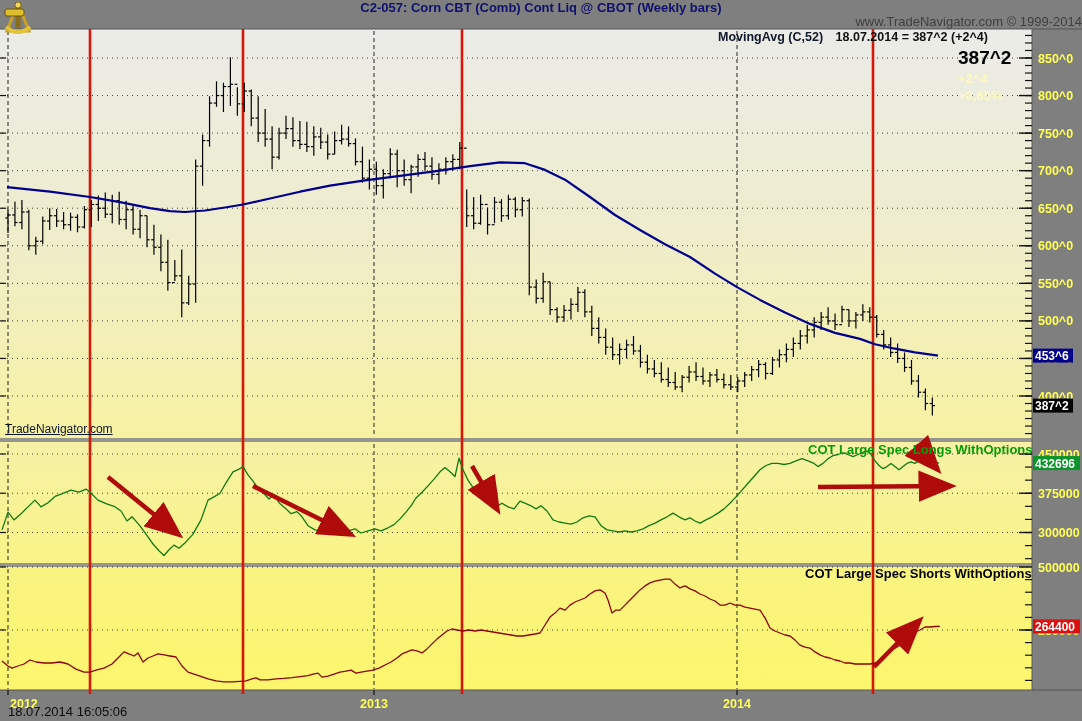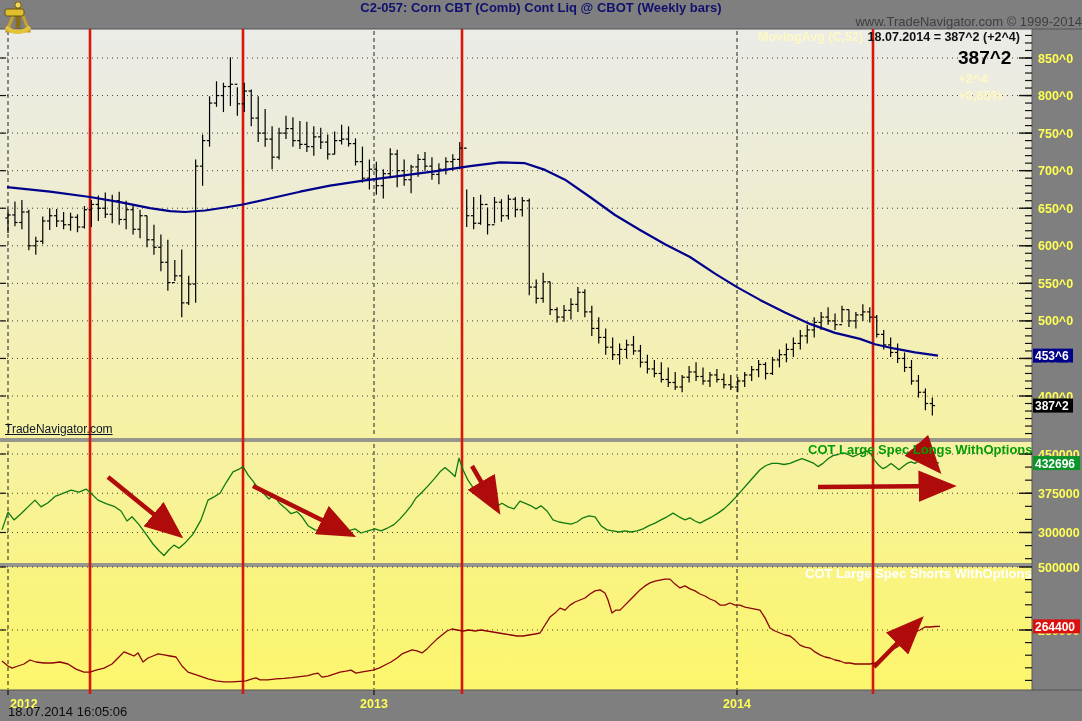--- a/index.html
+++ b/index.html
@@ -4,28 +4,28 @@
 <style>
   html,body{margin:0;padding:0;background:#666;}
   .stage{position:relative;width:1082px;height:721px;overflow:hidden;
          font-family:"Liberation Sans",sans-serif;background:#7f7f7f;}
   svg{position:absolute;left:0;top:0;}
   .header{position:absolute;left:0;top:0;width:1082px;height:29px;text-align:center;z-index:5;}
   .title-line{font-size:13px;font-weight:bold;color:#10106e;line-height:14px;padding-top:1px;}
   .copy-line{font-size:13px;color:#3f3f3f;line-height:13px;text-align:right;}
   .logo{position:absolute;left:2px;top:1px;z-index:6;}
   .ind-row{position:absolute;left:718px;top:30px;z-index:6;font-size:12.5px;font-weight:bold;white-space:nowrap;}
-  .ind-name{color:#fef9c3;margin-left:40px;}
-  .ind-val{color:#111;margin-left:1px;}
+  .ind-name{color:#0f172a;}
+  .ind-val{color:#111;margin-left:9px;}
   .quote{position:absolute;left:958px;top:46px;z-index:6;line-height:17px;white-space:nowrap;}
   .q-last{font-size:19px;font-weight:bold;color:#000;line-height:24px;}
   .q-chg,.q-pct{font-size:13px;font-weight:bold;color:#fef9c3;}
   .panel-title{position:absolute;z-index:6;font-size:13px;font-weight:bold;white-space:nowrap;margin-left:48px;}
   .pt-longs{left:760px;top:442px;color:#059b05;}
-  .pt-shorts{left:757px;top:566px;color:#ffffff;}
+  .pt-shorts{left:757px;top:566px;color:#000000;}
   .watermark{position:absolute;left:5px;top:422px;z-index:6;font-size:12px;color:#0f172a;text-decoration:underline;}
   .timestamp{position:absolute;left:8px;top:704px;z-index:6;font-size:13px;color:#0c0c0c;}
 </style>
 </head>
 <body>
 
 <div class="stage">
 
   <svg id="chart-svg" width="1082" height="721" viewBox="0 0 1082 721">
       <defs>

